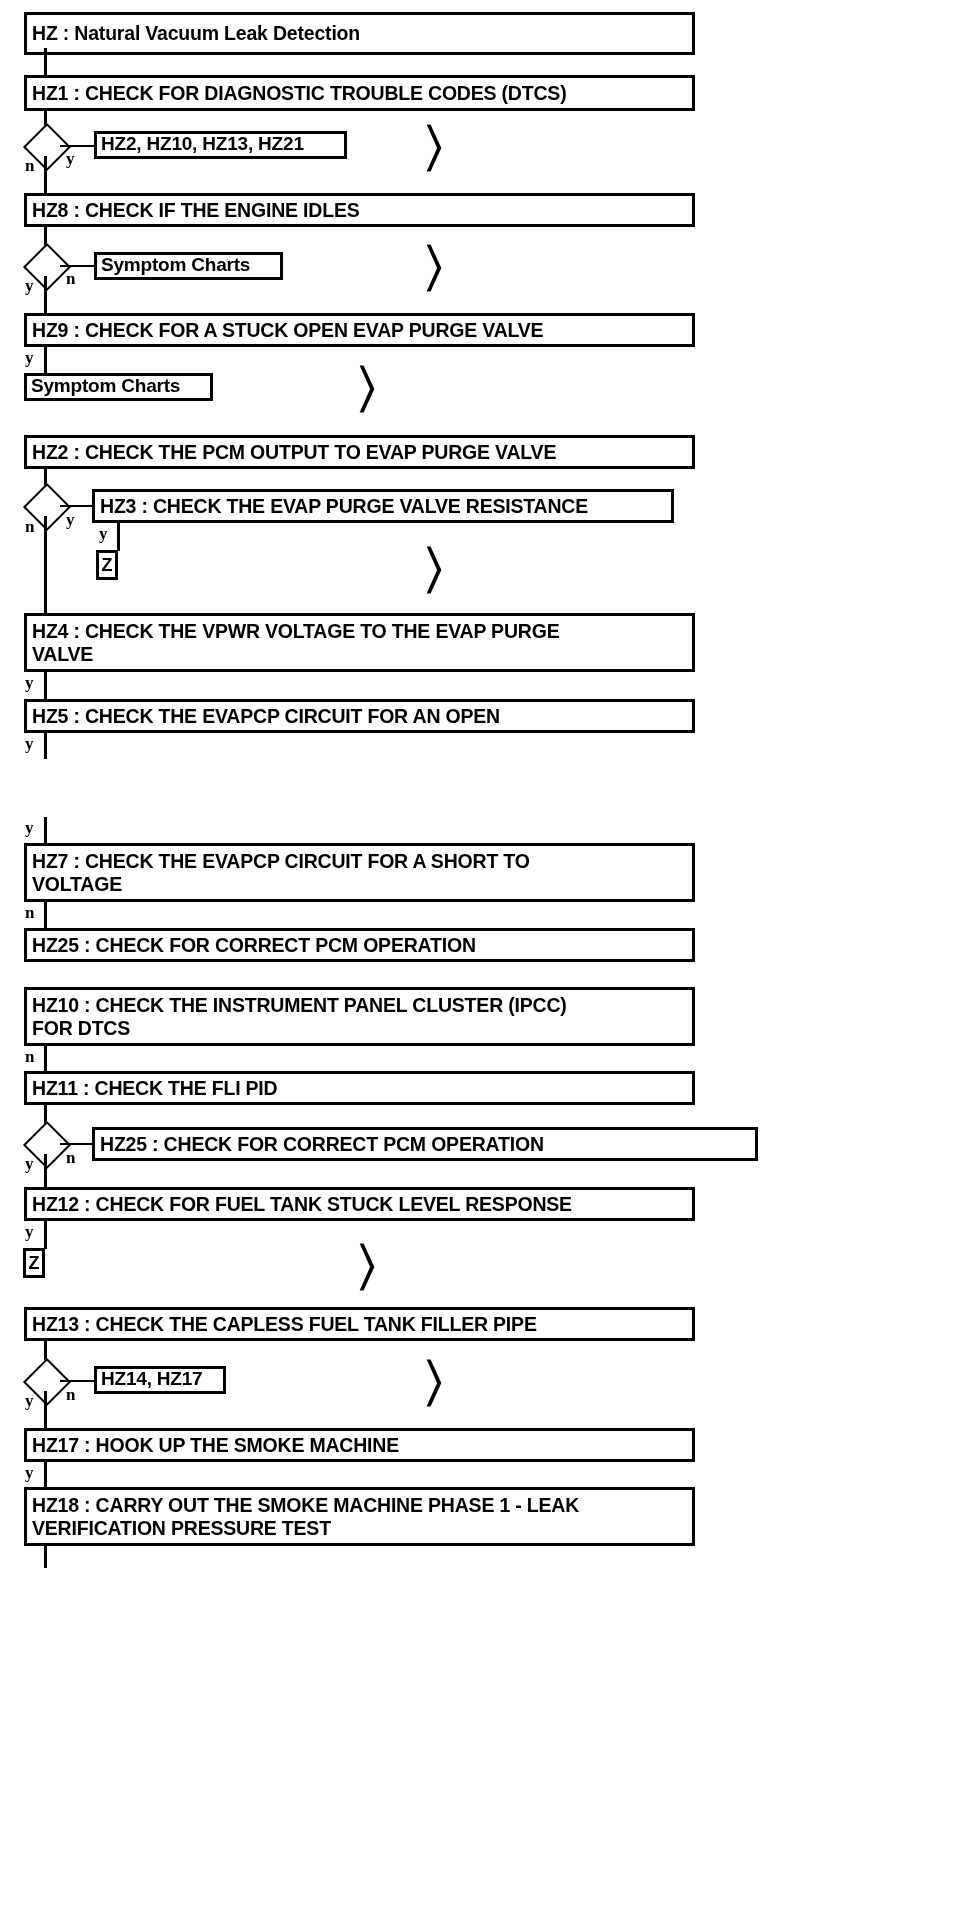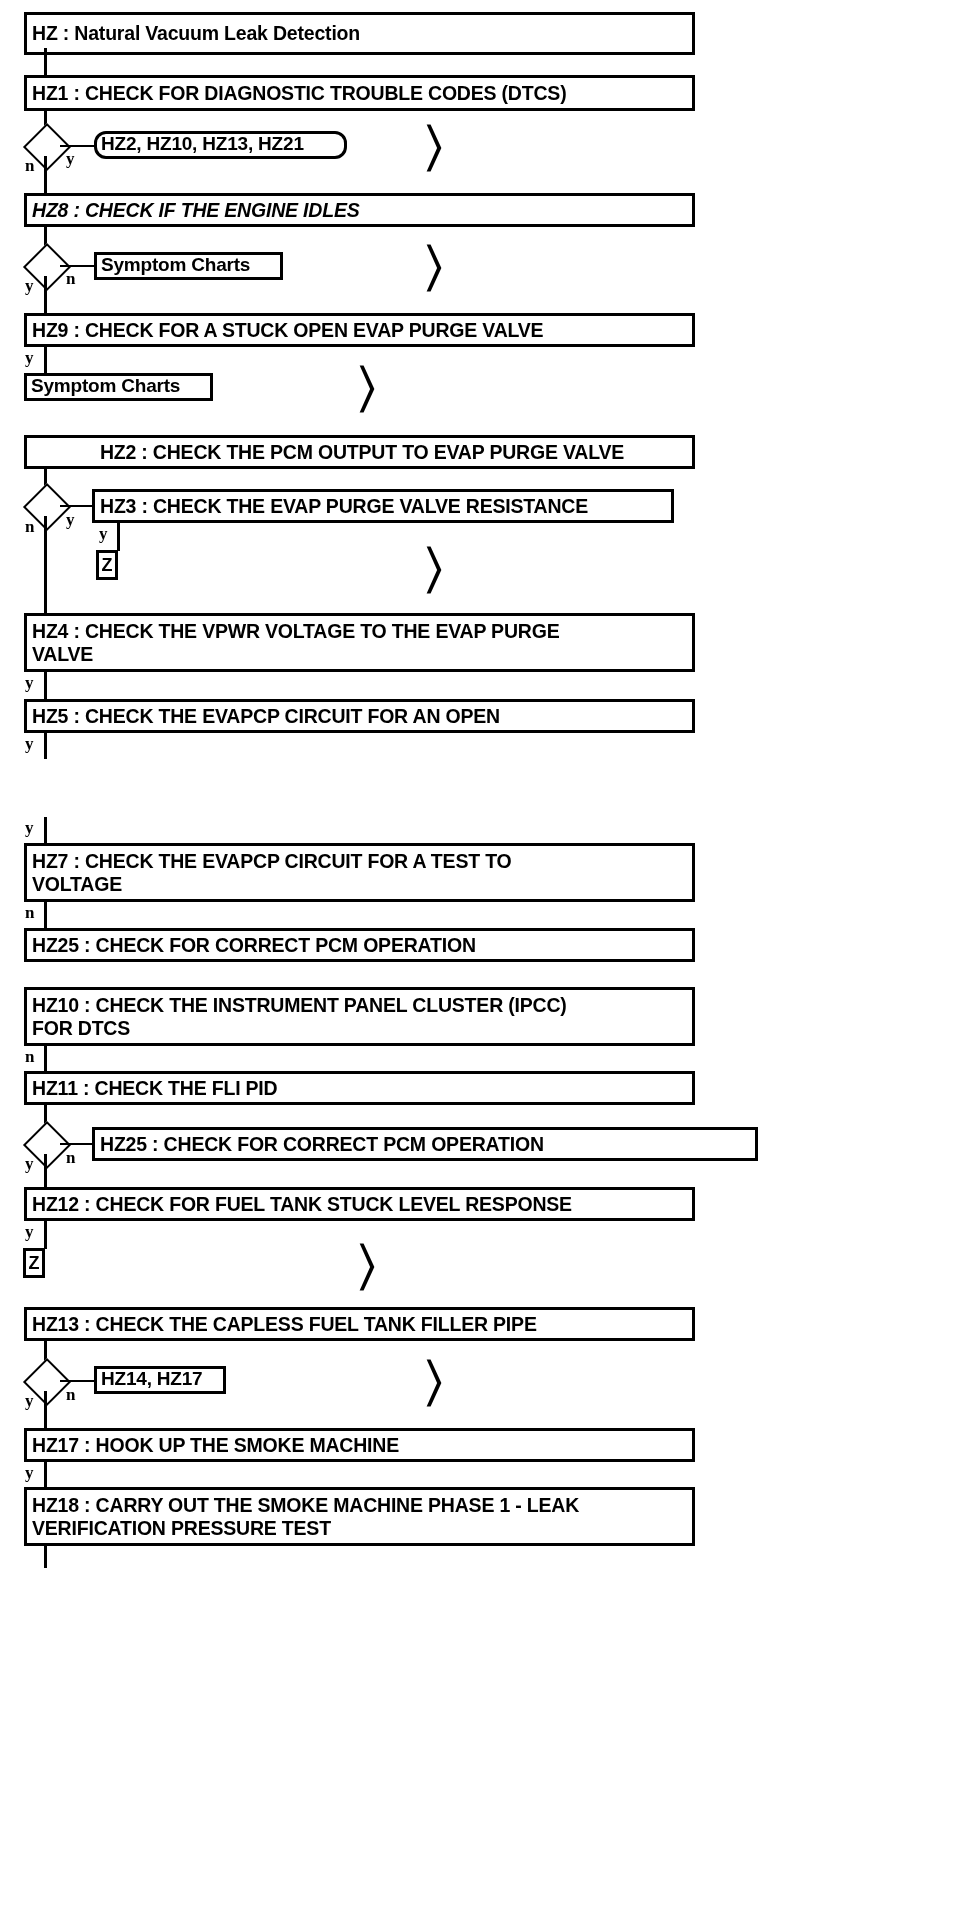--- a/index.html
+++ b/index.html
@@ -99,28 +99,28 @@
   </div>
   <div class="vline" style="left:44px;top:48px;height:27px;"></div>
 
   <div class="box" style="left:24px;top:75px;width:671px;height:36px;align-items:center;">
     <span class="txt">HZ1 : CHECK FOR DIAGNOSTIC TROUBLE CODES (DTCS)</span>
   </div>
   <div class="vline" style="left:44px;top:111px;height:22px;"></div>
   <div class="diamond" style="left:30px;top:130px;"></div>
   <div class="hline" style="left:60px;top:145px;width:34px;"></div>
   <div class="yn" style="left:66px;top:150px;">y</div>
-  <div class="ref" style="left:94px;top:131px;width:253px;height:28px;border-radius:12px;">
+  <div class="ref" style="left:94px;top:131px;width:253px;height:28px;">
     <span class="txt">HZ2, HZ10, HZ13, HZ21</span>
   </div>
   <div class="gt" style="left:425px;top:119px;">〉</div>
   <div class="vline" style="left:44px;top:156px;height:37px;"></div>
   <div class="yn" style="left:25px;top:157px;">n</div>
 
-  <div class="box" style="left:24px;top:193px;width:671px;height:34px;font-style:italic;">
+  <div class="box" style="left:24px;top:193px;width:671px;height:34px;">
     <span class="txt">HZ8 : CHECK IF THE ENGINE IDLES</span>
   </div>
   <div class="vline" style="left:44px;top:227px;height:22px;"></div>
   <div class="diamond" style="left:30px;top:250px;"></div>
   <div class="hline" style="left:60px;top:265px;width:34px;"></div>
   <div class="yn" style="left:66px;top:270px;">n</div>
   <div class="ref" style="left:94px;top:252px;width:189px;height:28px;">
     <span class="txt">Symptom Charts</span>
   </div>
   <div class="gt" style="left:425px;top:239px;">〉</div>
@@ -130,21 +130,21 @@
   <div class="box" style="left:24px;top:313px;width:671px;height:34px;">
     <span class="txt">HZ9 : CHECK FOR A STUCK OPEN EVAP PURGE VALVE</span>
   </div>
   <div class="vline" style="left:44px;top:347px;height:28px;"></div>
   <div class="yn" style="left:25px;top:349px;">y</div>
   <div class="ref" style="left:24px;top:373px;width:189px;height:28px;">
     <span class="txt">Symptom Charts</span>
   </div>
   <div class="gt" style="left:358px;top:360px;">〉</div>
 
-  <div class="box" style="left:24px;top:435px;width:671px;height:34px;justify-content:center;">
+  <div class="box" style="left:24px;top:435px;width:671px;height:34px;">
     <span class="txt">HZ2 : CHECK THE PCM OUTPUT TO EVAP PURGE VALVE</span>
   </div>
   <div class="vline" style="left:44px;top:469px;height:22px;"></div>
   <div class="diamond" style="left:30px;top:490px;"></div>
   <div class="hline" style="left:60px;top:505px;width:34px;"></div>
   <div class="yn" style="left:66px;top:511px;">y</div>
 
   <div class="box" style="left:92px;top:489px;width:582px;height:34px;">
     <span class="txt">HZ3 : CHECK THE EVAP PURGE VALVE RESISTANCE</span>
   </div>
@@ -168,21 +168,21 @@
   <div class="box" style="left:24px;top:699px;width:671px;height:34px;">
     <span class="txt">HZ5 : CHECK THE EVAPCP CIRCUIT FOR AN OPEN</span>
   </div>
   <div class="vline" style="left:44px;top:733px;height:26px;"></div>
   <div class="yn" style="left:25px;top:735px;">y</div>
 
   <div class="vline" style="left:44px;top:817px;height:26px;"></div>
   <div class="yn" style="left:25px;top:819px;">y</div>
 
   <div class="box two-line" style="left:24px;top:843px;width:671px;height:59px;">
-    <span class="txt">HZ7 : CHECK THE EVAPCP CIRCUIT FOR A TEST TO
+    <span class="txt">HZ7 : CHECK THE EVAPCP CIRCUIT FOR A SHORT TO
 VOLTAGE</span>
   </div>
   <div class="vline" style="left:44px;top:902px;height:26px;"></div>
   <div class="yn" style="left:25px;top:904px;">n</div>
 
   <div class="box" style="left:24px;top:928px;width:671px;height:34px;">
     <span class="txt">HZ25 : CHECK FOR CORRECT PCM OPERATION</span>
   </div>
 
   <div class="box two-line" style="left:24px;top:987px;width:671px;height:59px;">

